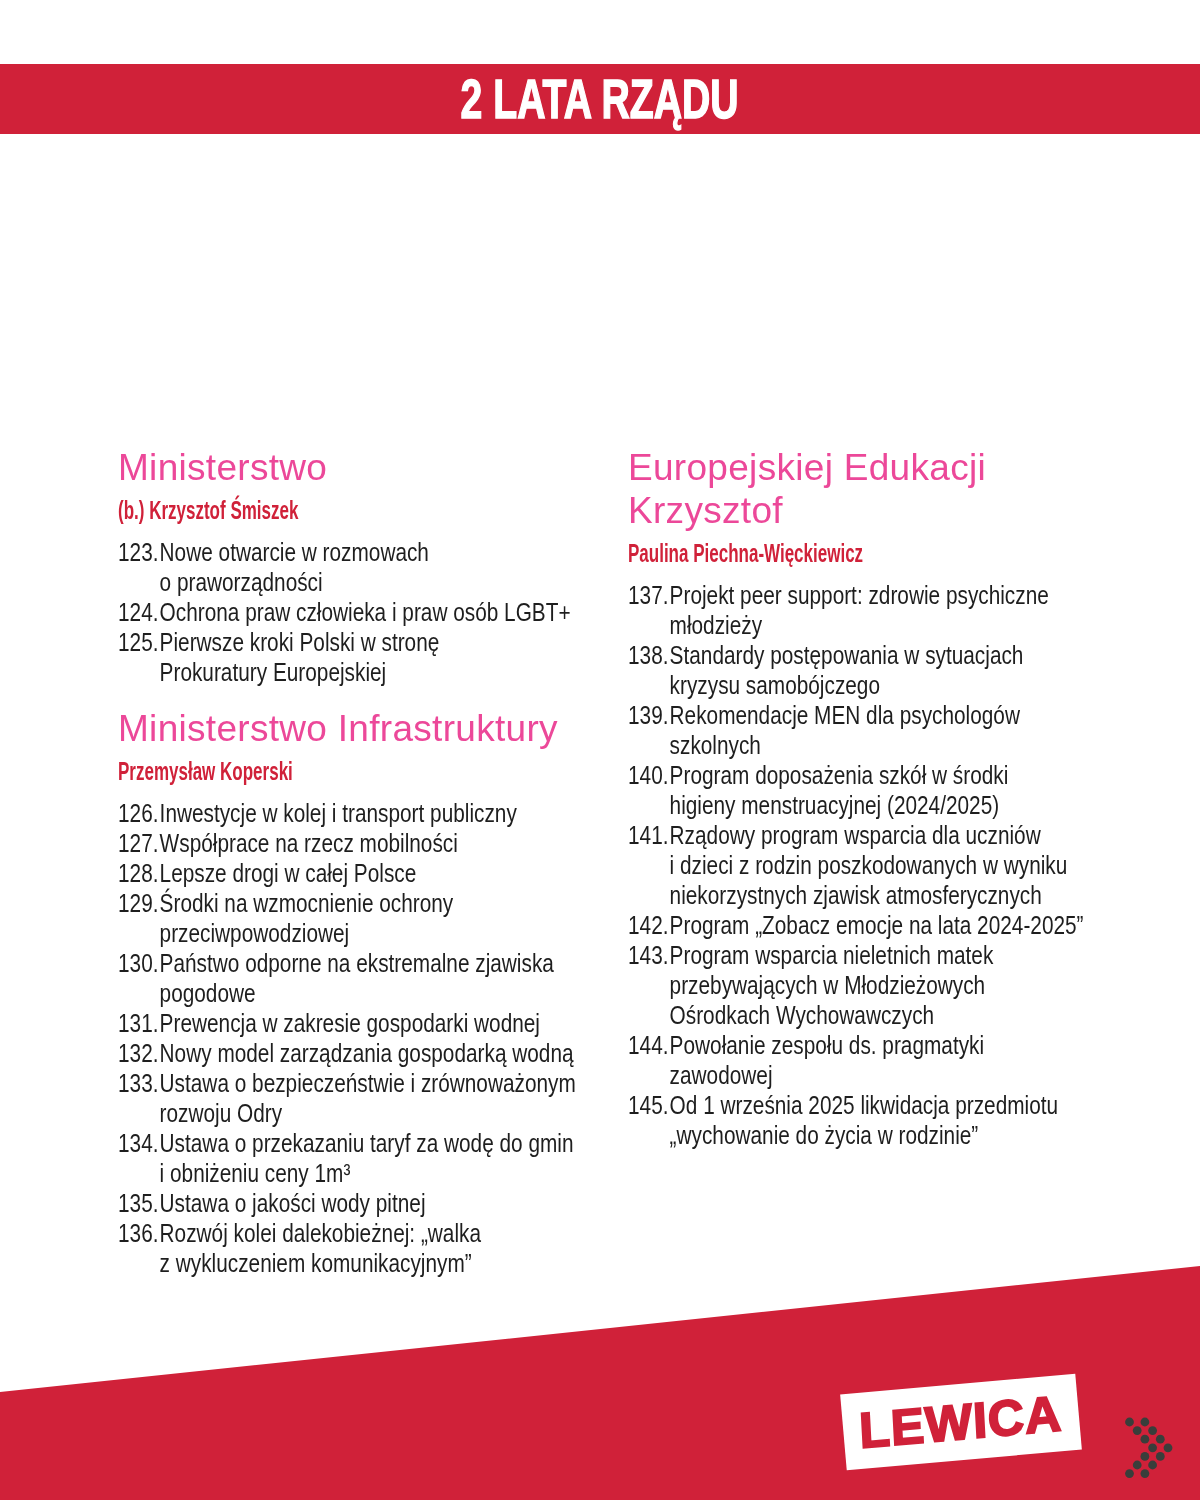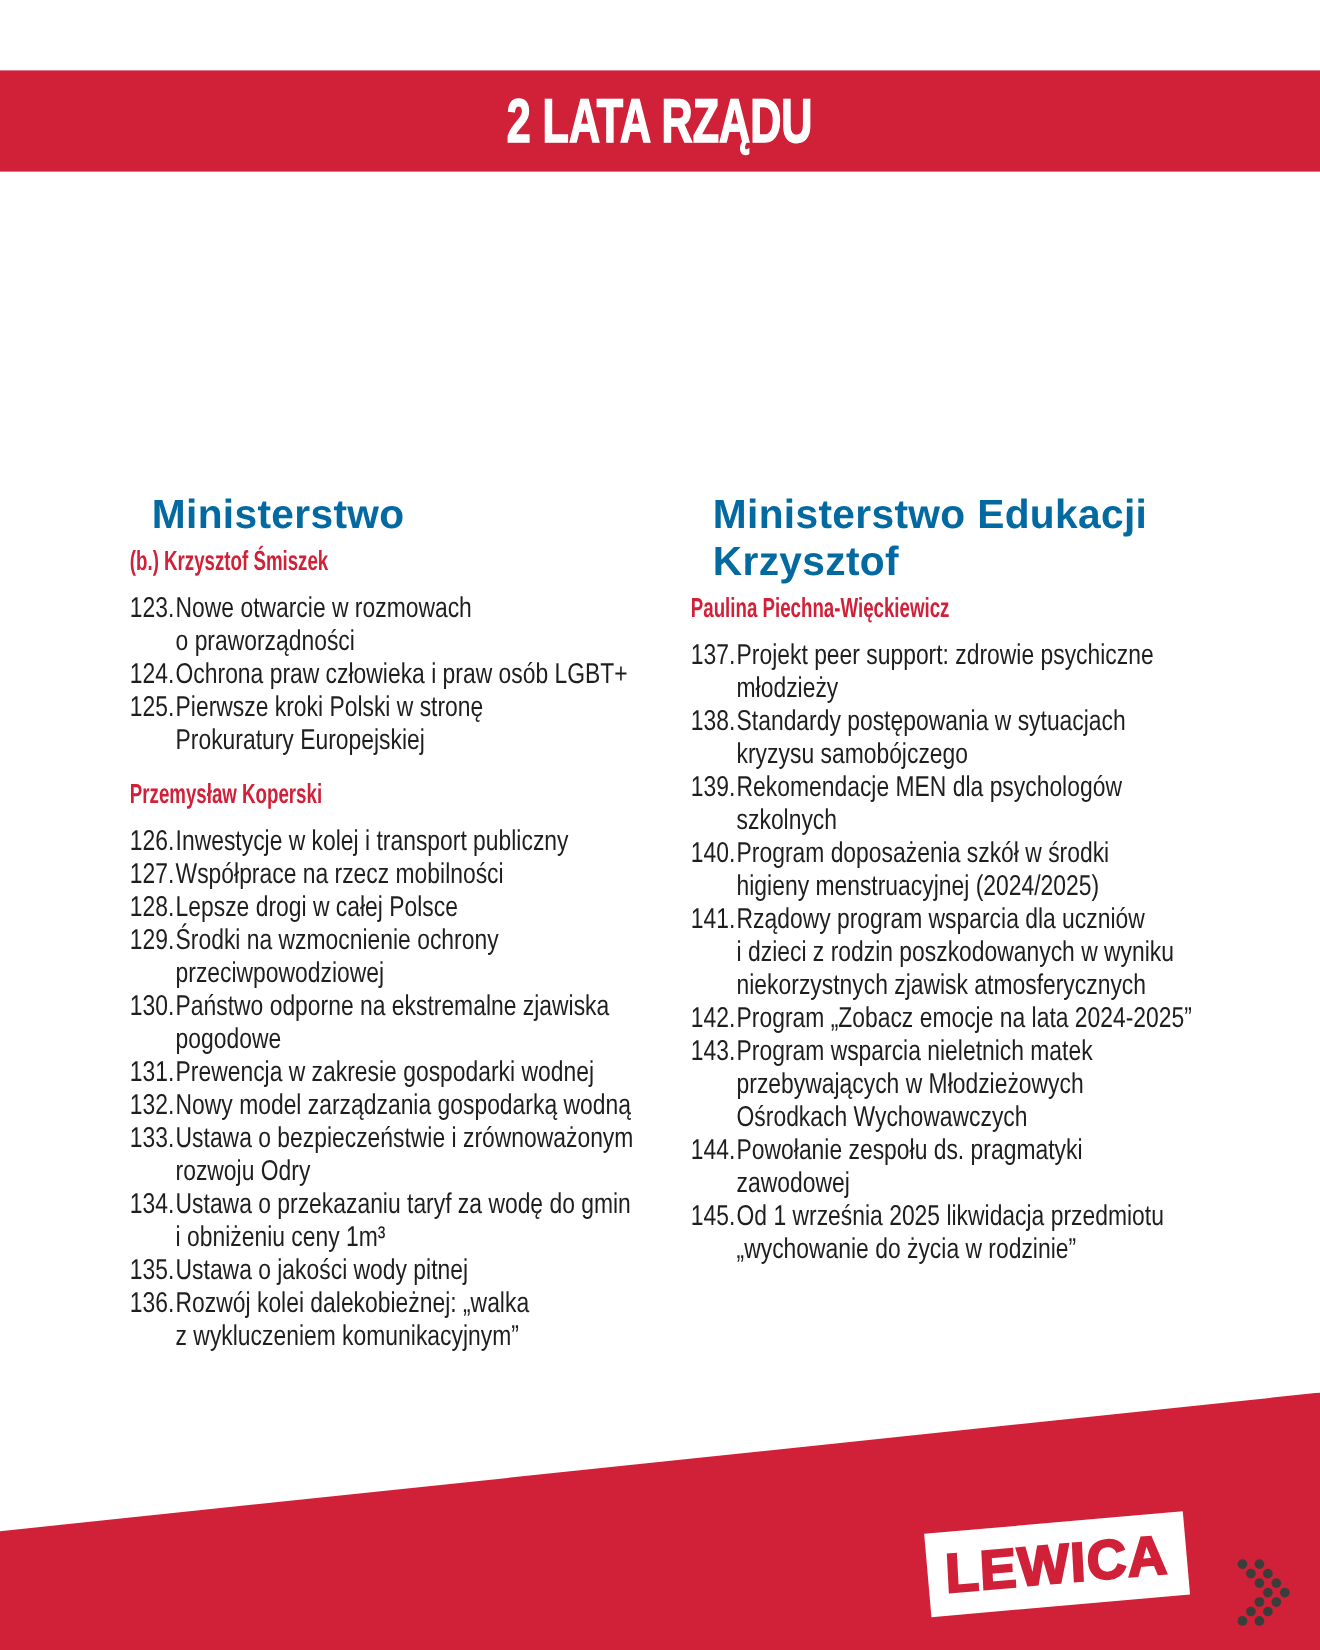--- a/index.html
+++ b/index.html
@@ -9,21 +9,21 @@
     --dot:#3a3e3b;
   }
   *{margin:0;padding:0;box-sizing:border-box;}
   body{background:#e8e8e8;font-family:"Liberation Sans",sans-serif;}
   .poster{
     position:relative;width:1200px;height:1500px;background:var(--bg);
     overflow:hidden;margin:0 auto;
   }
   
   .top-banner{
-    position:absolute;left:0;top:64px;width:1200px;height:92px;
+    position:absolute;left:0;top:64px;width:1200px;height:70px;
     background:var(--red);display:flex;align-items:center;justify-content:center;
   }
   .banner-label{
     color:#fff;font-weight:bold;font-size:56px;line-height:1;
     transform:scaleX(0.70);-webkit-text-stroke:1.5px #fff;white-space:nowrap;
   }
   
   .main-title{
     position:absolute;left:0;width:1200px;text-align:center;color:var(--red);
     font-weight:bold;line-height:1;white-space:nowrap;
@@ -32,21 +32,21 @@
   .title-1{top:139px;font-size:200px;}
   .title-1 .stretch{transform:scaleX(0.87);-webkit-text-stroke:5px var(--red);}
   .title-2{top:312px;font-size:140px;}
   .title-2 .stretch{transform:scaleX(0.74);-webkit-text-stroke:4px var(--red);}
   
   .col{position:absolute;top:446px;}
   .col-left{left:118px;width:500px;}
   .col-right{left:628px;width:540px;}
   .ministry-section + .ministry-section{margin-top:20px;}
   .ministry-heading{
-    font-size:37px;font-weight:bold;color:#0369a1;line-height:43px;letter-spacing:0.3px;margin-left:20px;
+    font-size:37px;font-weight:normal;color:#ec4899;line-height:43px;letter-spacing:0.3px;
   }
   .heading-line{white-space:nowrap;}
   .minister-name{
     margin-top:6px;margin-bottom:12px;font-size:25px;font-weight:bold;color:var(--red);
     transform:scaleX(0.68);transform-origin:0 50%;white-space:nowrap;line-height:30px;
   }
   .items{
     font-size:26px;color:var(--text);line-height:30px;
     transform:scaleX(0.80);transform-origin:0 0;width:125%;
   }
@@ -93,20 +93,23 @@
           <div class="item">
             <div class="line"><span class="num">124.</span><span>Ochrona praw człowieka i praw osób LGBT+</span></div>
           </div>
           <div class="item">
             <div class="line"><span class="num">125.</span><span>Pierwsze kroki Polski w stronę</span></div>
             <div class="line cont">Prokuratury Europejskiej</div>
           </div>
         </div>
       </div>
       <div class="ministry-section">
+        <div class="ministry-heading">
+          <div class="heading-line">Ministerstwo Infrastruktury</div>
+        </div>
         <div class="minister-name">Przemysław Koperski</div>
         <div class="items">
           <div class="item">
             <div class="line"><span class="num">126.</span><span>Inwestycje w kolej i transport publiczny</span></div>
           </div>
           <div class="item">
             <div class="line"><span class="num">127.</span><span>Współprace na rzecz mobilności</span></div>
           </div>
           <div class="item">
             <div class="line"><span class="num">128.</span><span>Lepsze drogi w całej Polsce</span></div>
@@ -139,21 +142,21 @@
           <div class="item">
             <div class="line"><span class="num">136.</span><span>Rozwój kolei dalekobieżnej: „walka</span></div>
             <div class="line cont">z wykluczeniem komunikacyjnym”</div>
           </div>
         </div>
       </div>
     </div>
   <div class="col col-right">
       <div class="ministry-section">
         <div class="ministry-heading">
-          <div class="heading-line">Ministerstwo Edukacji</div>
+          <div class="heading-line">Europejskiej Edukacji</div>
           <div class="heading-line">Krzysztof</div>
         </div>
         <div class="minister-name">Paulina Piechna-Więckiewicz</div>
         <div class="items">
           <div class="item">
             <div class="line"><span class="num">137.</span><span>Projekt peer support: zdrowie psychiczne</span></div>
             <div class="line cont">młodzieży</div>
           </div>
           <div class="item">
             <div class="line"><span class="num">138.</span><span>Standardy postępowania w sytuacjach</span></div>

